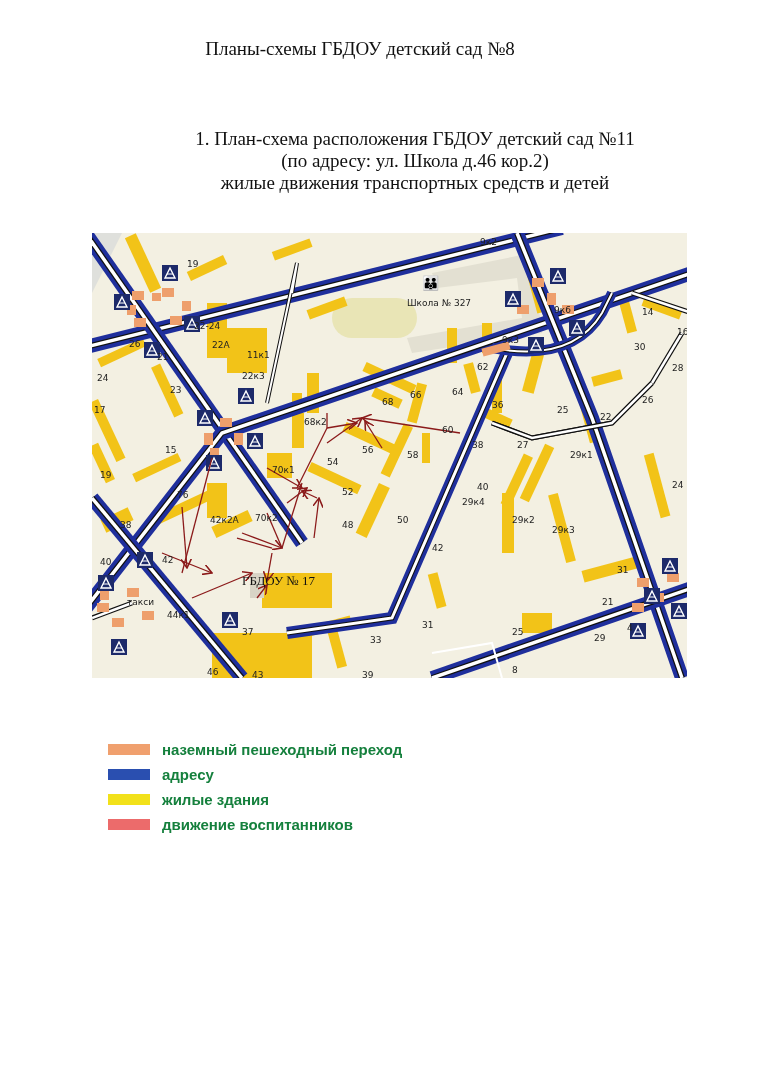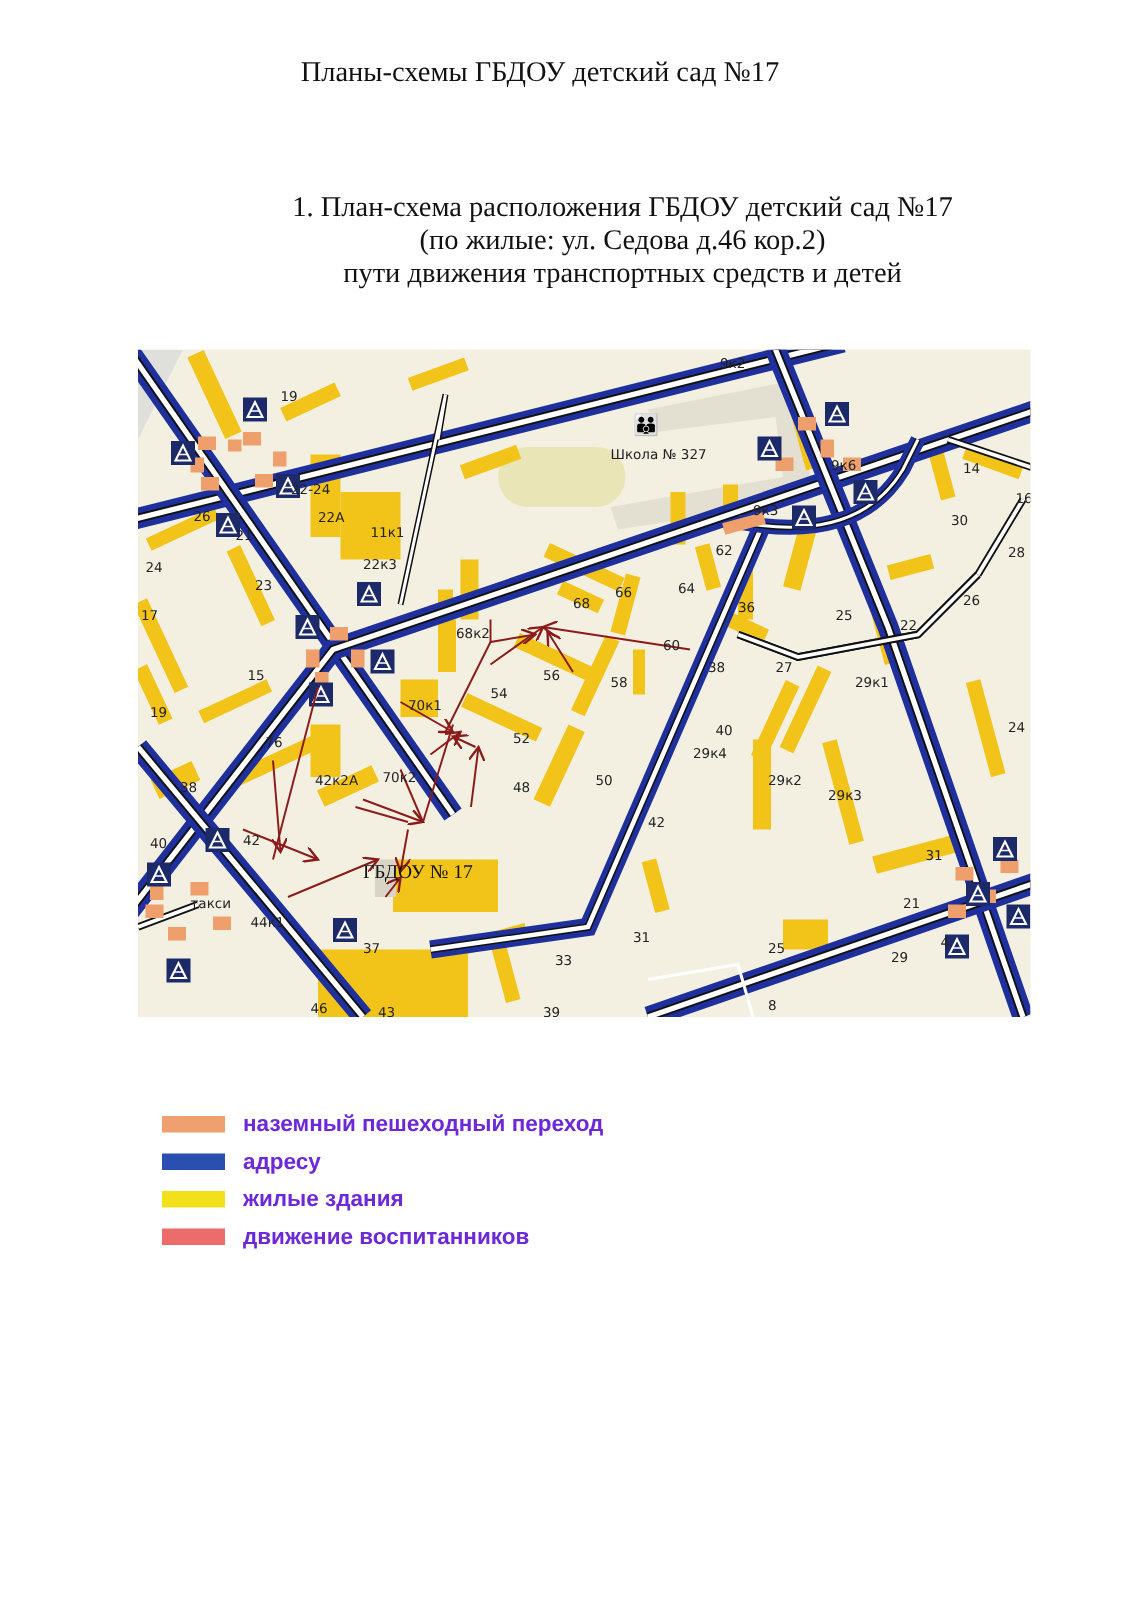--- a/index.html
+++ b/index.html
@@ -9,33 +9,33 @@
   #t1 { left:140px; top:38px; width:440px; }
   #t2 { left:115px; top:128px; width:600px; }
   .map { position:absolute; left:92px; top:233px; width:595px; height:445px;
          background:#f3f0e2; overflow:hidden; }
   .map svg { position:absolute; left:0; top:0; }
   .lbl { font-family:"DejaVu Sans", sans-serif; font-size:9px; fill:#222; }
   .lbl-big { font-family:"Liberation Serif", serif; font-size:13px; fill:#111; }
   .legend { position:absolute; left:108px; top:737px; }
   .leg-row { display:flex; align-items:center; height:25px; }
   .swatch { width:42px; height:11px; margin-right:12px; box-sizing:border-box; }
-  .leg-label { font-family:"Liberation Sans", sans-serif; font-weight:bold; font-size:15px; color:#6d28d9; }
+  .leg-label { font-family:"Liberation Sans", sans-serif; font-weight:bold; font-size:15px; color:#15803d; }
 </style>
 </head>
 <body>
 
 <div class="title" id="t1">
-  <div>Планы-схемы ГБДОУ детский сад №17</div>
+  <div>Планы-схемы ГБДОУ детский сад №8</div>
 </div>
 
 <div class="title" id="t2">
-  <div>1. План-схема расположения ГБДОУ детский сад №17</div>
-  <div>(по жилые: ул. Седова д.46 кор.2)</div>
-  <div>пути движения транспортных средств и детей</div>
+  <div>1. План-схема расположения ГБДОУ детский сад №11</div>
+  <div>(по адресу: ул. Школа д.46 кор.2)</div>
+  <div>жилые движения транспортных средств и детей</div>
 </div>
 
 <div class="map">
   <svg width="595" height="445" viewBox="0 0 595 445">
     <defs>
       <marker id="arr" markerWidth="8" markerHeight="8" refX="7" refY="4" orient="auto">
         <path d="M0,0 L7,4 L0,8" fill="none" stroke="#8b1a1a" stroke-width="1.2"></path>
       </marker>
       <g id="xing">
         <rect x="-8" y="-8" width="16" height="16" fill="#1d2a6a"></rect>

